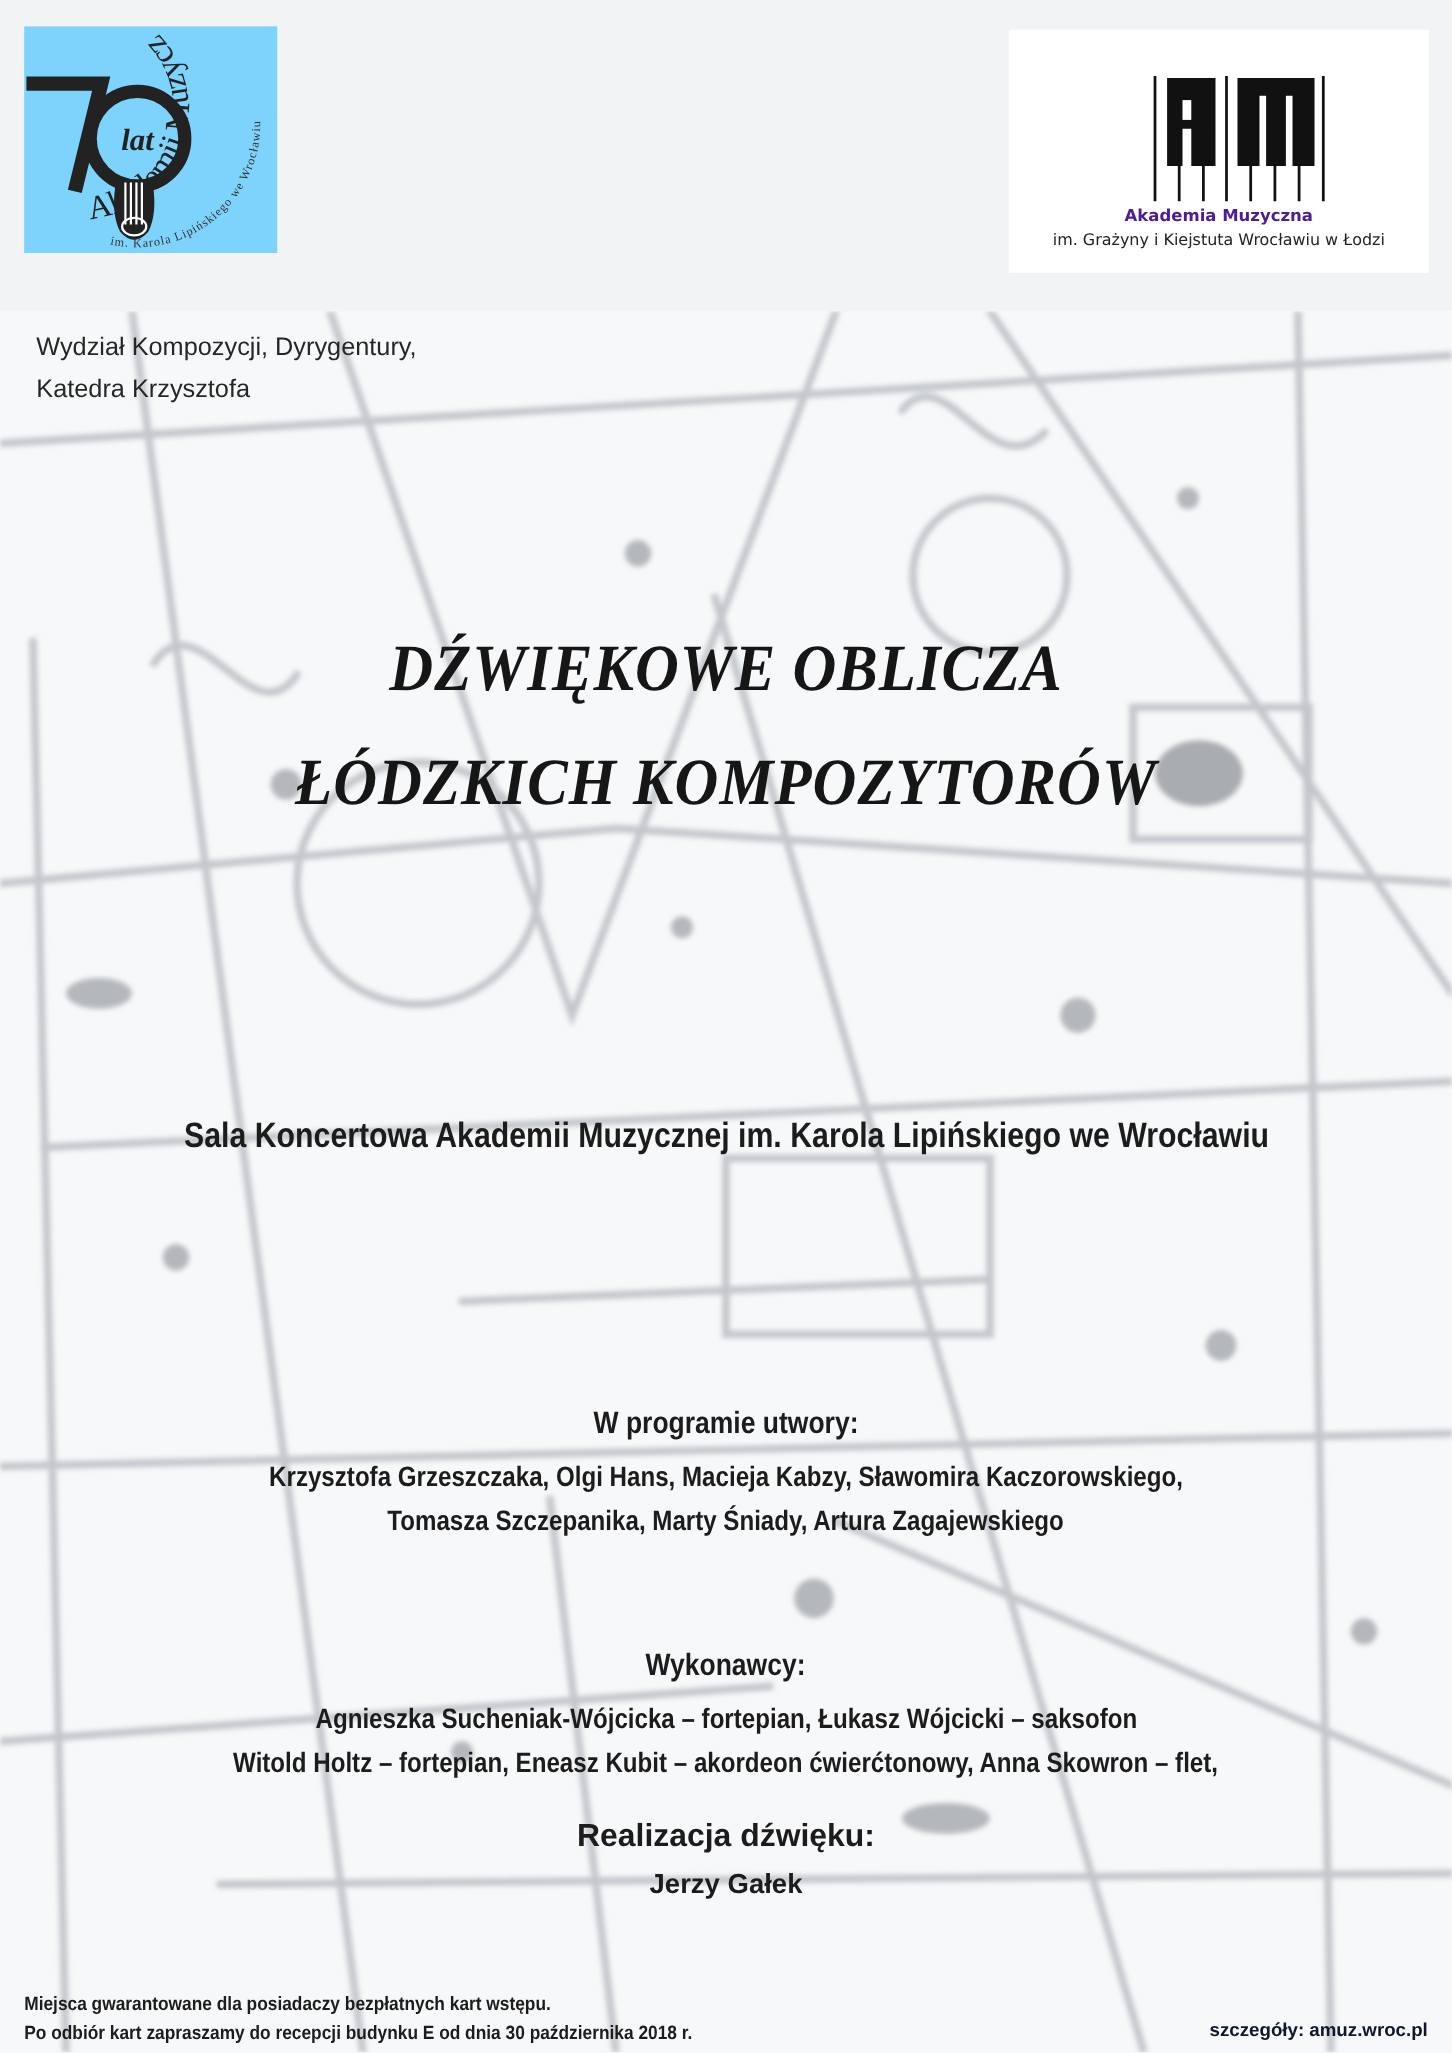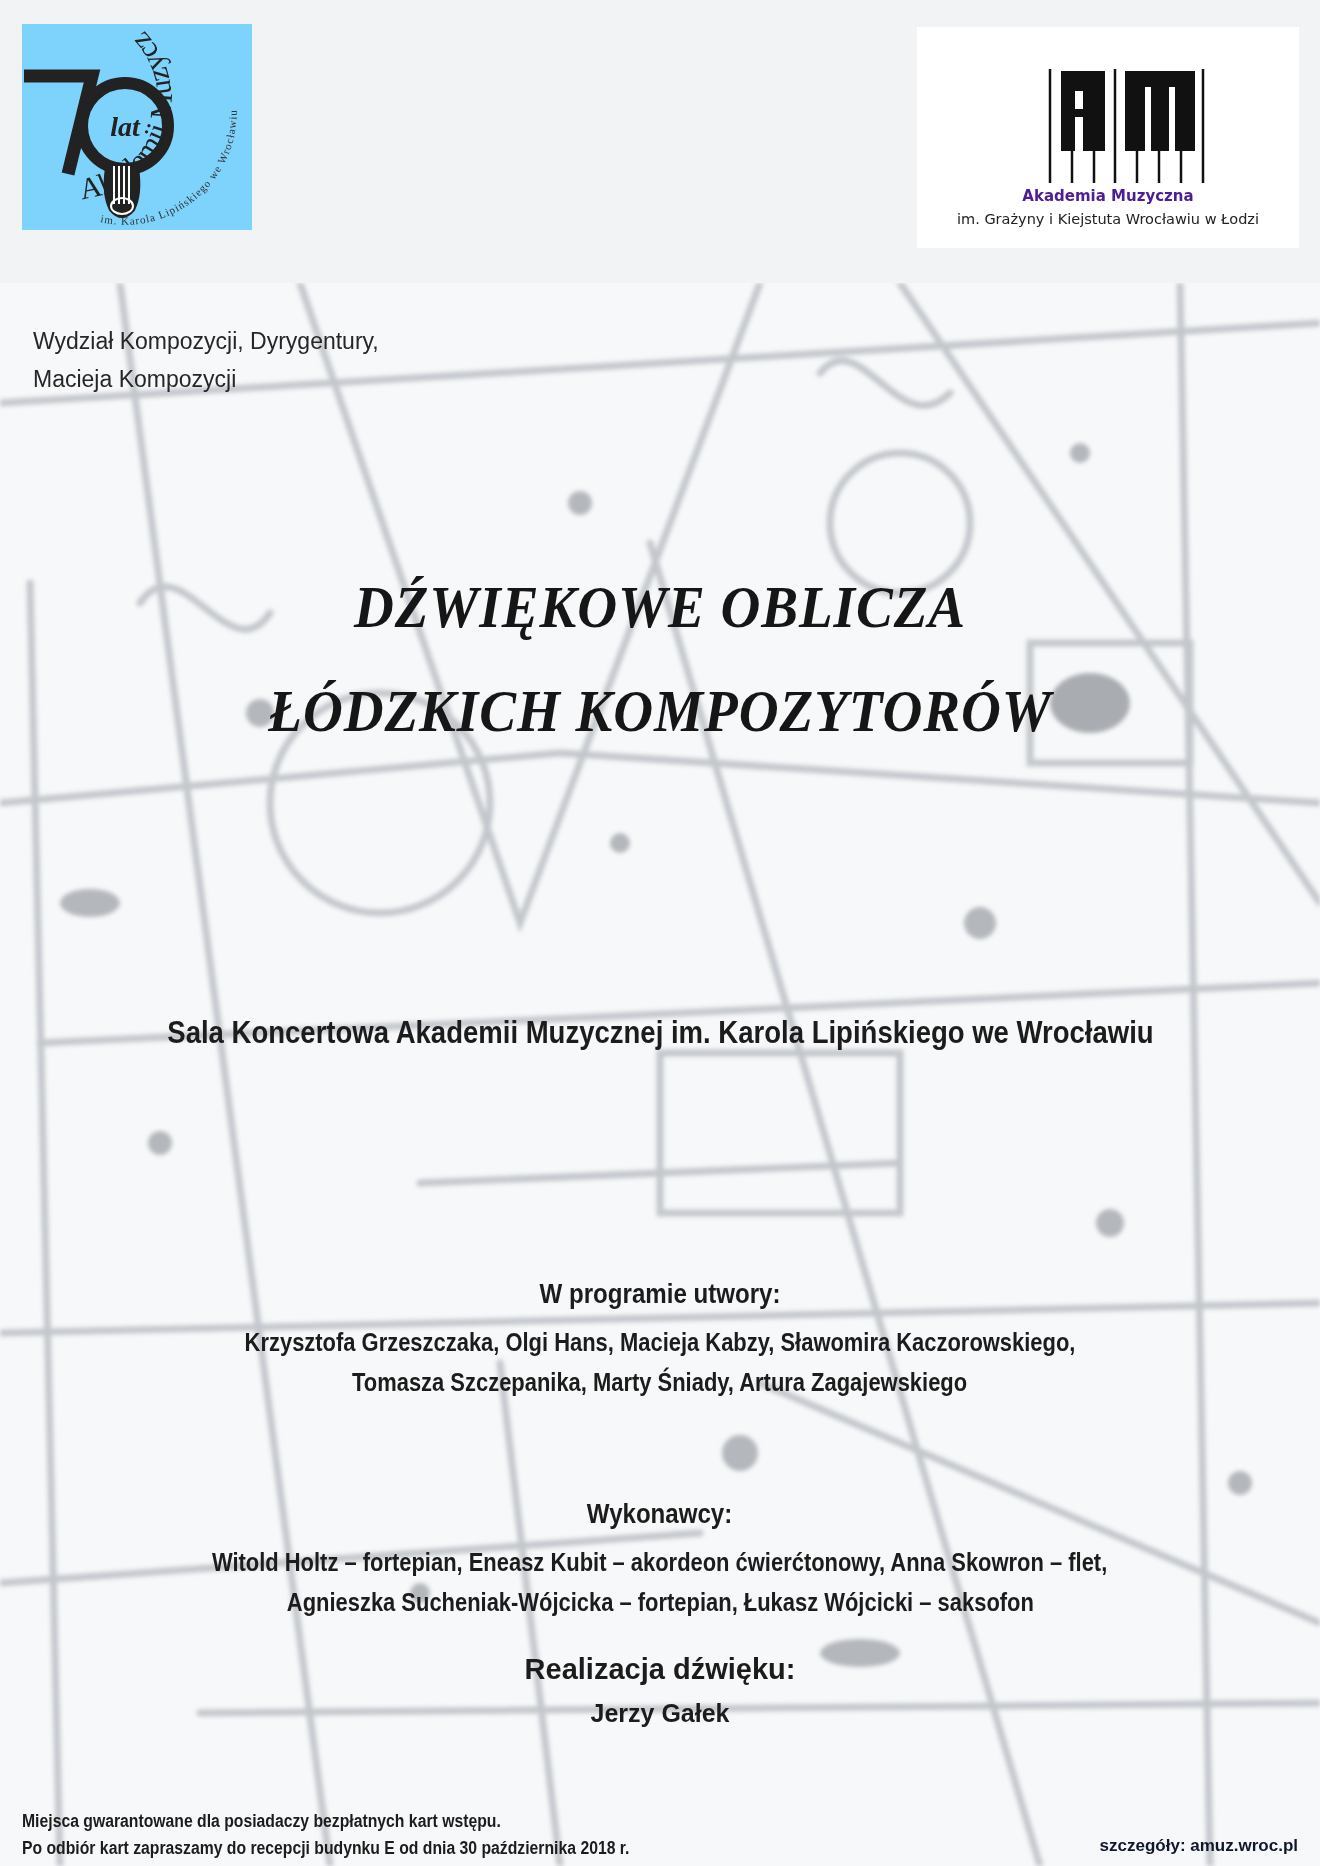--- a/index.html
+++ b/index.html
@@ -27,21 +27,21 @@
   .am-lines { position: absolute; left: 130px; top: 40px; }
   .am-name {
     position: absolute; left: 0; width: 382px; text-align: center;
     font-family: "DejaVu Sans", sans-serif;
   }
   .am-name.bold { top: 160px; font-weight: bold; font-size: 15px; color: #4c1d95; }
   .am-name.sub { top: 184px; font-size: 14.5px; color: #222; }
 
   .faculty {
     position: absolute; left: 33px; top: 296px;
-    font-family: "Liberation Sans", sans-serif; font-size: 23px; line-height: 38px; color: #262626; margin-top: 26px;
+    font-family: "Liberation Sans", sans-serif; font-size: 23px; line-height: 38px; color: #262626;
   }
   .title {
     position: absolute; left: 0; top: 555px; width: 1320px; text-align: center;
     font-family: "Liberation Serif", serif; font-style: italic; font-weight: bold;
     font-size: 60px; line-height: 104px; color: #161616; letter-spacing: 1px;
   }
   .title div { transform: scaleX(0.92); transform-origin: center; }
   .center-block {
     position: absolute; left: 0; width: 1320px; text-align: center;
     font-family: "Liberation Sans", sans-serif; font-weight: bold; color: #1c1c1c;
@@ -152,42 +152,42 @@
       <rect x="28" y="24" width="8" height="18" fill="#fff"></rect>
       <path d="M78 4 L148 4 L148 84 L128 84 L128 20 L122 20 L122 84 L104 84 L104 20 L98 20 L98 84 L78 84 Z"></path>
     </g>
   </svg>
   <div class="am-name bold">Akademia Muzyczna</div>
   <div class="am-name sub">im. Grażyny i Kiejstuta Wrocławiu w Łodzi</div>
 </div>
 
 <div class="faculty">
   <div>Wydział Kompozycji, Dyrygentury,</div>
-  <div>Macieja Kompozycji</div>
+  <div>Katedra Krzysztofa</div>
 </div>
 
 <div class="title">
   <div>DŹWIĘKOWE OBLICZA</div>
   <div>ŁÓDZKICH KOMPOZYTORÓW</div>
 </div>
 
 <div class="center-block date-line">
   <div><span class="cond">Sala Koncertowa Akademii Muzycznej im. Karola Lipińskiego we Wrocławiu</span></div>
 </div>
 
 <div class="center-block prog">
   <div style="line-height:48px;text-decoration:underline;"><span class="cond heading-sm">W programie utwory:</span></div>
   <div class="body-sm"><span class="cond">Krzysztofa Grzeszczaka, Olgi Hans, Macieja Kabzy, Sławomira Kaczorowskiego,</span></div>
   <div class="body-sm"><span class="cond">Tomasza Szczepanika, Marty Śniady, Artura Zagajewskiego</span></div>
 </div>
 
 <div class="center-block perf">
   <div style="line-height:48px;"><span class="cond heading-sm">Wykonawcy:</span></div>
+  <div class="body-sm"><span class="cond">Agnieszka Sucheniak-Wójcicka – fortepian, Łukasz Wójcicki – saksofon</span></div>
   <div class="body-sm"><span class="cond">Witold Holtz – fortepian, Eneasz Kubit –  akordeon ćwierćtonowy, Anna Skowron – flet,</span></div>
-  <div class="body-sm"><span class="cond">Agnieszka Sucheniak-Wójcicka – fortepian, Łukasz Wójcicki – saksofon</span></div>
 </div>
 
 <div class="center-block sound">
   <div class="h">Realizacja dźwięku:</div>
   <div class="n">Jerzy Gałek</div>
 </div>
 
 <div class="foot-left">
   <div>Miejsca gwarantowane dla posiadaczy bezpłatnych kart wstępu.</div>
   <div>Po odbiór kart zapraszamy do recepcji budynku E od dnia 30 października 2018 r.</div>

